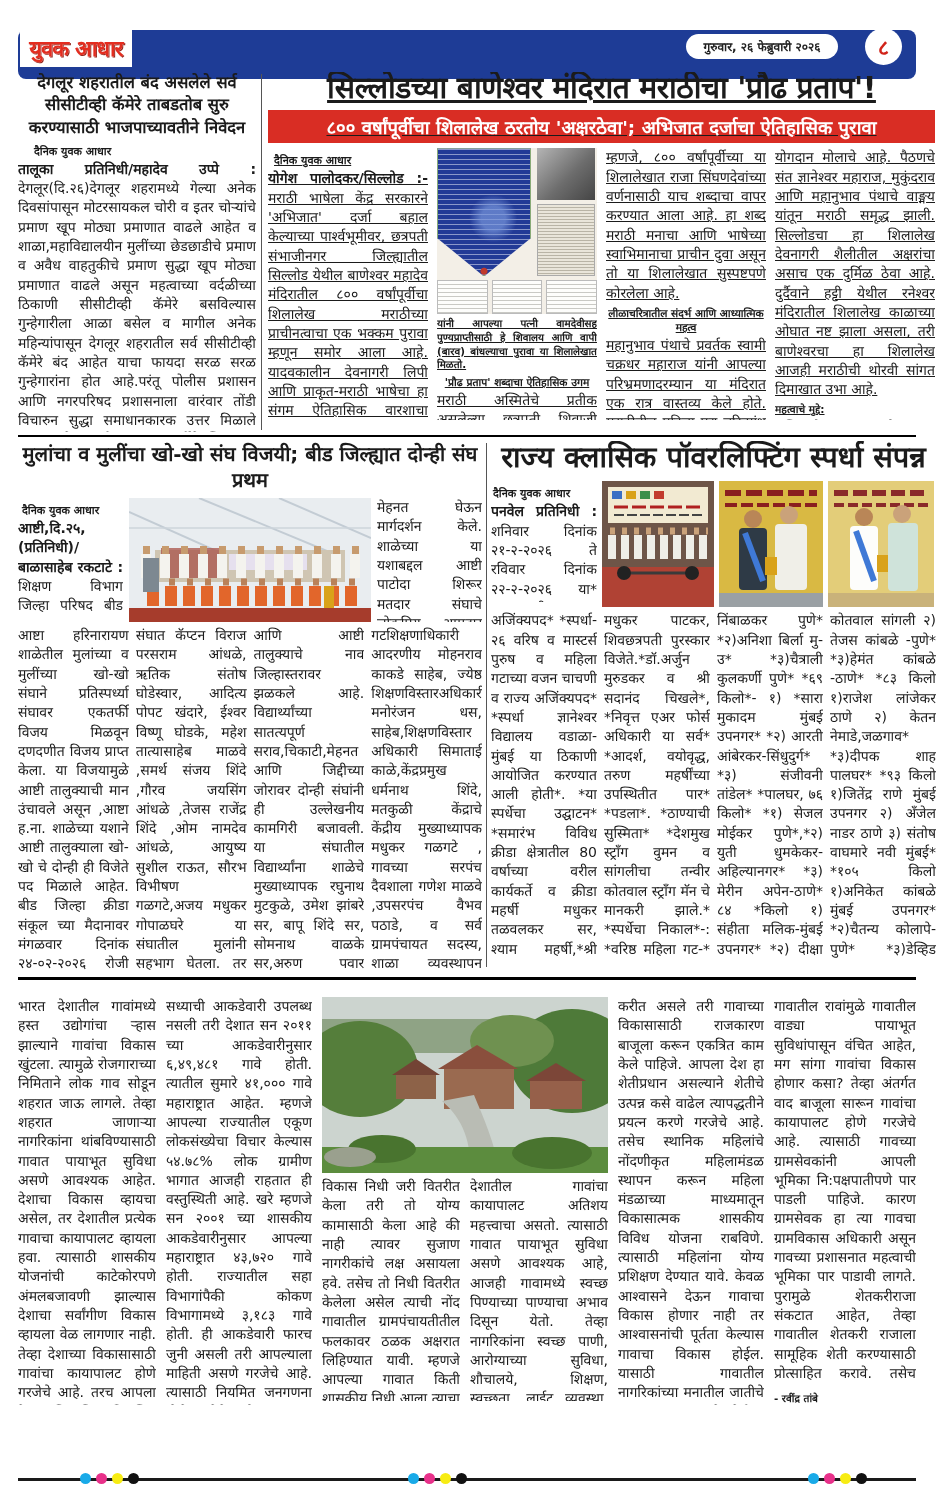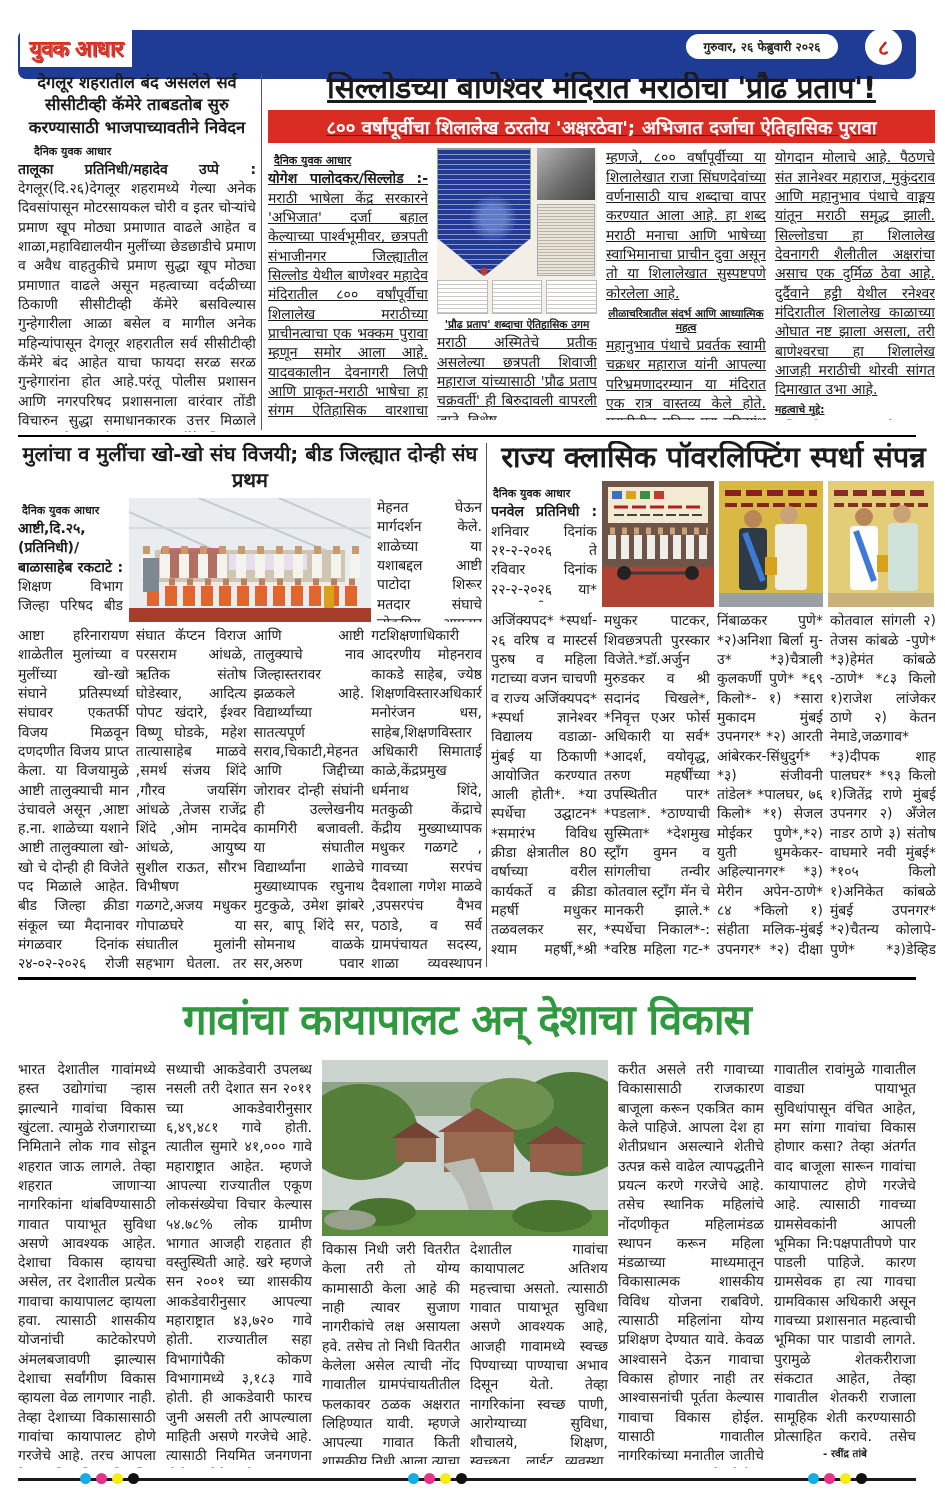--- a/index.html
+++ b/index.html
@@ -78,21 +78,21 @@
   .village { position:absolute; left:18px; top:983px; width:898px; height:492px; overflow:hidden; }
   .vg-head { font-size:42px; font-weight:900; text-align:center; color:#2f9a3d;
     letter-spacing:-1px; margin-top:6px; }
   .vg-cols { display:flex; gap:10px; margin-top:14px; height:408px; }
   .vg-c1 { width:138px; } .vg-c2 { width:146px; } .vg-mid { width:286px; flex:none; }
   .vg-c5 { width:146px; } .vg-c6 { width:142px; }
   .vg-c1,.vg-c2,.vg-c5,.vg-c6 { overflow:hidden; }
   .vg-photo { width:286px; height:176px; background:#cfd6cf; }
   .vg-midrow { display:flex; gap:10px; height:224px; }
   .vg-c3,.vg-c4 { width:138px; overflow:hidden; }
-  .vg-author { font-weight:700; text-align:center; font-size:10.3px; margin-top:2px; }
+  .vg-author { font-weight:700; text-align:left; font-size:10.3px; margin-top:10px; }
   
   .footer-line { position:absolute; left:18px; top:1478px; width:898px; height:3px; background:#1a1a1a; }
   .dots { position:absolute; top:1473px; display:flex; gap:5px; }
   .dots span { width:11px; height:11px; border-radius:50%; display:block; }
   .d-c { background:#19aae8; } .d-m { background:#e8318a; }
   .d-y { background:#f7ec13; } .d-k { background:#111; }
 </style>
 </head>
 <body>
 
@@ -126,20 +126,21 @@
         <div class="figure-box">
           <div class="slab"></div>
           <div class="gray-photo"></div>
           <div class="doc1"></div>
           <div class="doc-row">
             <div class="doc"></div>
             <div class="doc"></div>
             <div class="doc"></div>
           </div>
         </div>
+        <p class="caption">यांनी आपल्या पत्नी वामदेवीसह पुण्यप्राप्तीसाठी हे शिवालय आणि वापी (बारव) बांधल्याचा पुरावा या शिलालेखात मिळतो.</p>
         <div class="subhead">'प्रौढ प्रताप' शब्दाचा ऐतिहासिक उगम</div>
         <p class="bodytxt">मराठी अस्मितेचे प्रतीक असलेल्या छत्रपती शिवाजी महाराज यांच्यासाठी 'प्रौढ प्रताप चक्रवर्ती' ही बिरुदावली वापरली जाते. विशेष</p>
       </div>
       <div class="main-col">
         <p class="bodytxt">म्हणजे, ८०० वर्षांपूर्वीच्या या शिलालेखात राजा सिंघणदेवांच्या वर्णनासाठी याच शब्दाचा वापर करण्यात आला आहे. हा शब्द मराठी मनाचा आणि भाषेच्या स्वाभिमानाचा प्राचीन दुवा असून तो या शिलालेखात सुस्पष्टपणे कोरलेला आहे.</p>
         <div class="subhead">लीळाचरित्रातील संदर्भ आणि आध्यात्मिक महत्व</div>
         <p class="bodytxt">महानुभाव पंथाचे प्रवर्तक स्वामी चक्रधर महाराज यांनी आपल्या परिभ्रमणादरम्यान या मंदिरात एक रात्र वास्तव्य केले होते. मराठीतील पहिला पद्य चरित्रग्रंथ असलेल्या 'लीळाचरित्र' मधील लीळा क्र. ४२७ मध्ये 'सेलूद' (सिल्लोड) येथील या वास्तव्याचा संदर्भ येतो. महदंबा आणि म्हाईंभट यांसारख्या आद्य मराठी साहित्यिकांच्या परंपरेशी हे क्षेत्र थेट जोडलेले आहे.</p>
         <div class="subhead">मराठवाड्याचे अतुलनीय योगदान</div>
         <p class="bodytxt">मराठी भाषेच्या जडणघडणीत मराठवाड्याचे</p>
       </div>
@@ -250,21 +251,20 @@
       <p class="bodytxt pw-col">अजिंक्यपद* *स्पर्धा- २६ वरिष व मास्टर्स पुरुष व महिला गटाच्या वजन चाचणी व राज्य अजिंक्यपद* *स्पर्धा ज्ञानेश्वर विद्यालय वडाळा-मुंबई या ठिकाणी आयोजित करण्यात आली होती*. *या स्पर्धेचा उद्घाटन* *समारंभ विविध क्रीडा क्षेत्रातील 80 वर्षाच्या वरील कार्यकर्ते व क्रीडा महर्षी मधुकर तळवलकर सर, श्याम महर्षी,*श्री संजीवन करुन* *अर्जुन पुरस्कार</p>
       <p class="bodytxt pw-col">मधुकर पाटकर, शिवछत्रपती पुरस्कार विजेते.*डॉ.अर्जुन मुरुडकर व श्री सदानंद चिखले*, *निवृत्त एअर फोर्स अधिकारी या सर्व* *आदर्श, वयोवृद्ध, तरुण महर्षींच्या उपस्थितीत पार* *पडला*. *ठाण्याची सुस्मिता* *देशमुख स्ट्रॉंग वुमन व सांगलीचा तन्वीर कोतवाल स्ट्रॉंग मॅन चे मानकरी झाले.* *स्पर्धेचा निकाल*-: *वरिष्ठ महिला गट-* *४७ किलो-१) अमृता भगत- रायगड,२) देवश्री</p>
       <p class="bodytxt pw-col">निंबाळकर पुणे* *२)अनिशा बिर्ला मु-उ* *३)चैत्राली कुलकर्णी पुणे* *६९ किलो*- १) *सारा मुकादम मुंबई उपनगर* *२) आरती आंबेरकर-सिंधुदुर्ग* *३) संजीवनी तांडेल* *पालघर, ७६ किलो* *१) सेजल मोईकर पुणे*,*२) युती धुमकेकर-अहिल्यानगर* *३) मेरीन अपेन-ठाणे* ८४ *किलो १) संहीता मलिक-मुंबई उपनगर* *२) दीक्षा राऊत-ठाणे ३) स्वप्ना भास्कर-नाशिक* *८४+ किलो*१) कॅरोलीन पेरिसी किलो*१)</p>
       <p class="bodytxt pw-col">कोतवाल सांगली २) तेजस कांबळे -पुणे* *३)हेमंत कांबळे -ठाणे* *८३ किलो १)राजेश लांजेकर ठाणे २) केतन नेमाडे,जळगाव* *३)दीपक शाह पालघर* *९३ किलो १)जितेंद्र राणे मुंबई उपनगर २) अँजेल नाडर ठाणे ३) संतोष वाघमारे नवी मुंबई* *१०५ किलो १)अनिकेत कांबळे मुंबई उपनगर* *२)चैतन्य कोलापे-पुणे* *३)डेव्हिड पोतराज* *ठाणे ,१२० किलो* *१)शिवम ठाकुर पुणे* *२)आदित्य घरत-नवी *सोनाल पुणे*, *७४ किलो*१)तन्वीर कले*.</p>
     </div>
   </article>
 
   <div class="hrule" style="top:977px; height:3px;"></div>
 
   <article class="village">
-    <h2 class="vg-head">गावांचा कायापालट अन् देशाचा विकास</h2>
     <div class="vg-cols">
       <p class="bodytxt vg-c1">भारत देशातील गावांमध्ये हस्त उद्योगांचा ऱ्हास झाल्याने गावांचा विकास खुंटला. त्यामुळे रोजगाराच्या निमिताने लोक गाव सोडून शहरात जाऊ लागले. तेव्हा शहरात जाणाऱ्या नागरिकांना थांबविण्यासाठी गावात पायाभूत सुविधा असणे आवश्यक आहेत. देशाचा विकास व्हायचा असेल, तर देशातील प्रत्येक गावाचा कायापालट व्हायला हवा. त्यासाठी शासकीय योजनांची काटेकोरपणे अंमलबजावणी झाल्यास देशाचा सर्वांगीण विकास व्हायला वेळ लागणार नाही. तेव्हा देशाच्या विकासासाठी गावांचा कायापालट होणे गरजेचे आहे. तरच आपला देश अधिकाधिक विकसित होईल. त्यासाठी आपल्या देशात राजकीय इच्छाशक्तीची खरी गरज आहे. आपला भारत देश आजही तिसऱ्या जगातील राष्ट्र म्हणून ओळखला जातो. कोणत्याही देशाचा विकास हा त्या देशातील गावांच्या कायापालटवर अवलंबून असतो. गाव, पंचक्रोशी, तालुका, जिल्हा, राज्य आणि देश असा विकासाचा आलेख असतो. तेव्हा देशातील गावांचा कायापालट होणे गरजेचे असते. आपल्या देशात २८ राज्ये आणि ८ केंद्रशासित प्रदेश आहेत.</p>
       <p class="bodytxt vg-c2">सध्याची आकडेवारी उपलब्ध नसली तरी देशात सन २०११ च्या आकडेवारीनुसार ६,४९,४८१ गावे होती. त्यातील सुमारे ४१,००० गावे महाराष्ट्रात आहेत. म्हणजे आपल्या राज्यातील एकूण लोकसंख्येचा विचार केल्यास ५४.७८% लोक ग्रामीण भागात आजही राहतात ही वस्तुस्थिती आहे. खरे म्हणजे सन २००१ च्या शासकीय आकडेवारीनुसार आपल्या महाराष्ट्रात ४३,७२० गावे होती. राज्यातील सहा विभागांपैकी कोकण विभागामध्ये ३,१८३ गावे होती. ही आकडेवारी फारच जुनी असली तरी आपल्याला माहिती असणे गरजेचे आहे. त्यासाठी नियमित जनगणना होणे गरजेचे आहे, जनगणना केल्याने वस्तुस्थिती लक्षात येऊन विकासाची दिशा ठरविणे सोपे जाते. तेव्हा दरवर्षी वर्षाच्या शेवटी विकासकामे व राज्याची वस्तुस्थितीची आकडेवारी प्रकाशित करणे आवश्यक आहे. यातूनच प्रगती कशी साधू शकतो याचा विचारविनिमय होऊ शकतो. केवळ शंभर टक्के विकास निधी खर्च केला म्हणजे विकास झाला असे म्हणता येणार नाही. तर गाव अथवा जिल्ह्यातील गरीबातील गरीब नागरिकाला त्याचा किती फायदा झाला हे जास्त महत्वाचे आहे. तेव्हा</p>
       <div class="vg-mid">
         <svg class="vg-photo" viewBox="0 0 286 176">
           <rect width="286" height="176" fill="#ccd4cf"></rect>
           <rect y="22" width="286" height="34" fill="#8fa385"></rect>
           <ellipse cx="38" cy="72" rx="58" ry="48" fill="#557e3b"></ellipse>
           <ellipse cx="250" cy="64" rx="62" ry="52" fill="#4e7a39"></ellipse>
           <ellipse cx="190" cy="44" rx="42" ry="26" fill="#6f9150"></ellipse>

